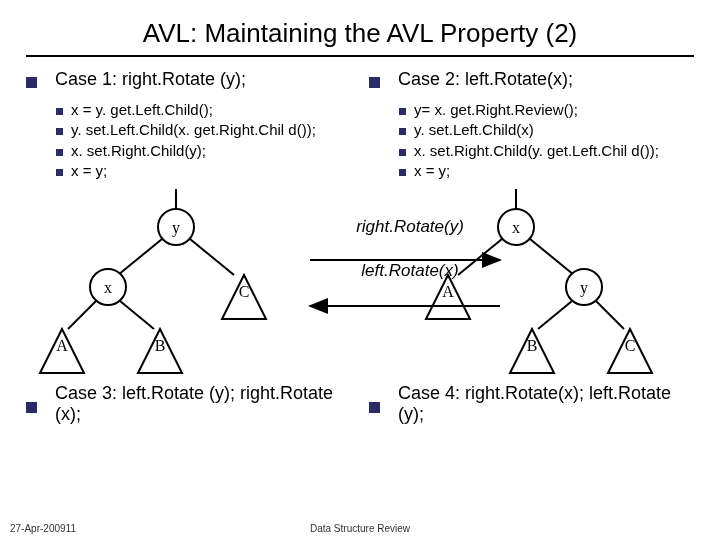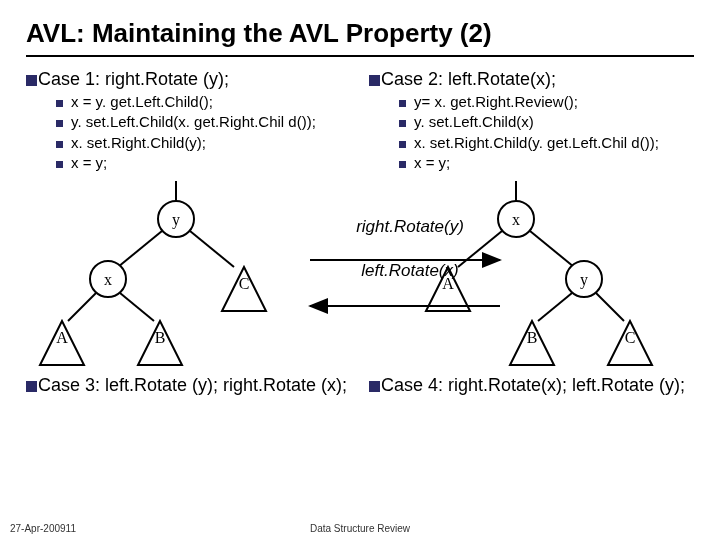--- a/index.html
+++ b/index.html
@@ -8,35 +8,36 @@
     height: 540px;
     background: #fff;
     font-family: "Comic Sans MS", "Comic Sans", cursive, sans-serif;
     color: #000;
     position: relative;
     overflow: hidden;
   }
   .slide { padding: 18px 26px 8px 26px; }
   .title {
     font-size: 26px;
-    font-weight: bold;
+    font-weight: normal;
     margin-bottom: 6px;
+    text-align: center;
   }
   .rule {
     border: none;
     border-top: 2px solid #000;
     margin-bottom: 12px;
   }
   .columns { display: flex; gap: 18px; }
   .col { flex: 1; }
-  .bullet-row { display: flex; align-items: flex-start; gap: 1px; margin-bottom: 2px; }
+  .bullet-row { display: flex; align-items: center; gap: 18px; margin-bottom: 2px; }
   .sq-lg { width: 11px; height: 11px; background: #2a2a66; flex: 0 0 auto; margin-top: 6px; }
   .sq-sm { width: 7px; height: 7px; background: #2a2a66; flex: 0 0 auto; margin-top: 8px; }
   .case-label { font-size: 18px; }
-  .sub-list { margin-left: 30px; margin-top: 2px; }
+  .sub-list { margin-left: 30px; margin-top: 10px; }
   .sub-item { display: flex; gap: 8px; font-size: 15px; line-height: 1.35; }
   .diagrams { display: flex; gap: 12px; margin-top: 8px; }
   .diag { flex: 1; position: relative; height: 190px; }
   svg.tree { position: absolute; top: 0; left: 0; }
   .arrow-area {
     position: absolute;
     left: 310px;
     top: 217px;
     width: 200px;
     text-align: center;

